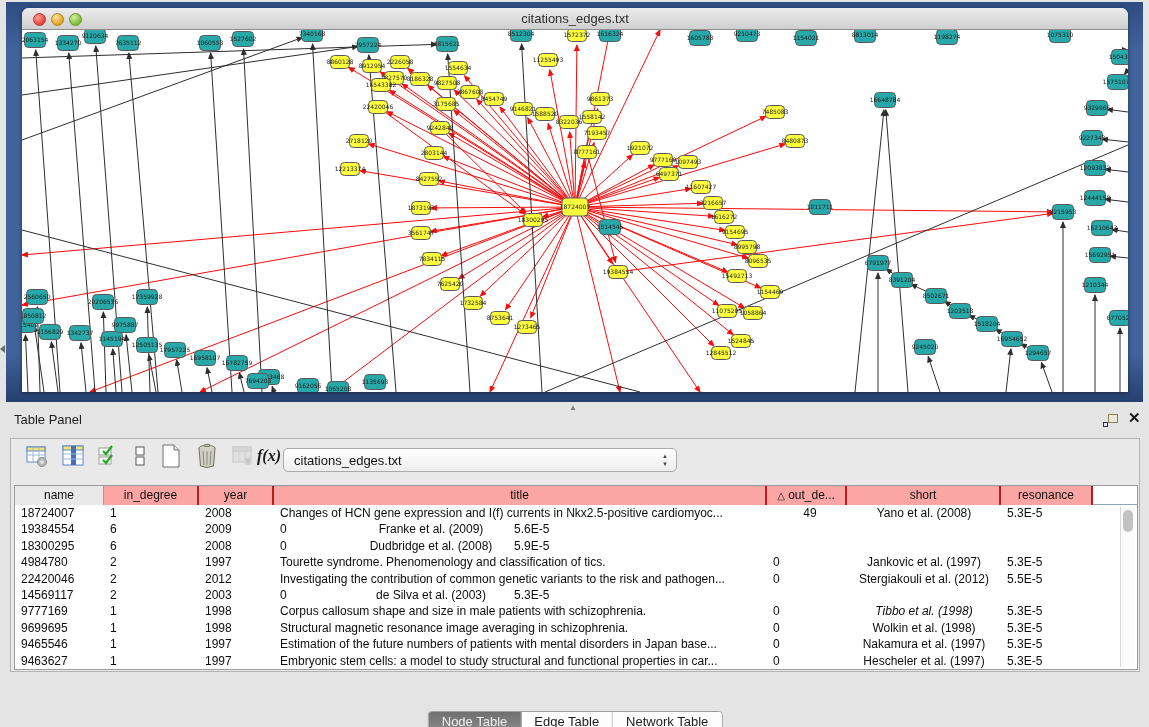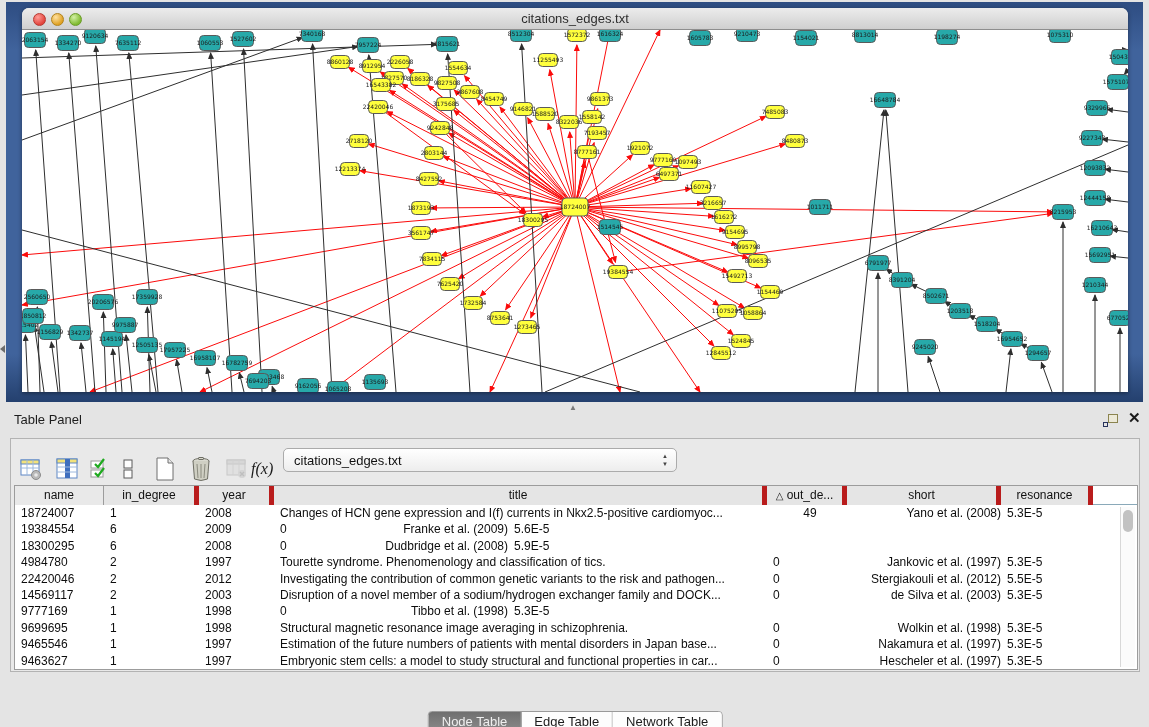--- a/index.html
+++ b/index.html
@@ -38,43 +38,43 @@
   #float-icon { position:absolute; left:1103px; top:12px; width:15px; height:13px; }
   #float-icon .sq1 { position:absolute; right:0; top:0; width:10px; height:9px; border:1px solid #8b844f; background:#ece9d8; }
   #float-icon .sq2 { position:absolute; left:0; bottom:0; width:5px; height:5px; border:1px solid #27335c; background:#e4e4e4; }
   #panel-close-icon { position:absolute; left:1128px; top:7px; font-size:15px; font-weight:bold; color:#1a1a1a; }
 
   #panel-box { position:absolute; left:10px; top:36px; width:1130px; height:234px;
       border:1px solid #b3b3b3; background:#e9e9e9; }
 
   
   #toolbar { position:absolute; left:0; top:0; width:100%; height:44px; }
-  .tbtn { position:absolute; top:15px; width:30px; height:30px; display:flex;
-      align-items:center; justify-content:flex-start; }
+  .tbtn { position:absolute; top:2px; width:30px; height:30px; display:flex;
+      align-items:center; justify-content:flex-end;font-weight:bold; }
   .fx { font-family:"Liberation Serif", serif; font-style:italic; font-size:16px; color:#1a1a1a; }
   #network-select { position:absolute; left:272px; top:9px; width:394px; height:24px;
       border:1px solid #ababab; border-radius:5px;
       background:linear-gradient(180deg,#ffffff,#ededed); }
   #network-select .val { position:absolute; left:10px; top:4px; font-size:13px; color:#111; }
   #network-select .stepper { position:absolute; right:8px; top:3px; font-size:6px; line-height:8px;
       color:#444; text-align:center; }
 
   
   #grid { position:absolute; left:3px; top:46px; width:1124px; height:185px;
       background:#fff; border:1px solid #9c9c9c; }
   #thead { display:flex; height:19px; border-bottom:1px solid #8aa9b9; }
   .th { flex:none; height:19px; font-size:12px; color:#111; text-align:center;
-      line-height:18px; background:#e5e5e5; border-right:5px solid #b91c1c;
+      line-height:18px; background:#fca5a5; border-right:2px solid #b91c1c;
       overflow:hidden; white-space:nowrap; }
   .th:first-child { background:#e9e9e9; border-right:1px solid #9c9c9c; }
   .th .sort { font-size:10px; color:#222; }
   .trow { display:flex; height:16.4px; }
   .td { flex:none; font-size:12px; color:#0d0d0d; line-height:16px;
       padding-left:6px; overflow:hidden; white-space:nowrap; }
-  .td.center { text-align:right; padding-left:0; }
+  .td.center { text-align:center; padding-left:0; }
   #vscroll { position:absolute; right:2px; top:21px; width:15px; bottom:2px;
       background:#fbfbfb; border-left:1px solid #d8d8d8; }
   #vscroll .thumb { position:absolute; left:2px; top:3px; width:10px; height:22px;
       border-radius:6px; background:#c2c2c2; }
 
   
   #seg { position:absolute; left:50%; transform:translateX(-50%); top:272px; height:21px;
       display:flex; border:1px solid #9a9a9a; border-radius:4px; overflow:hidden;
       background:#fdfdfd; box-shadow:0 1px 0 rgba(255,255,255,.7); }
   .seg-item { height:100%; padding:0 13px; font-size:13px; color:#1c1c1c;
@@ -814,31 +814,31 @@
               <div class="td" style="width: 75px;">2012</div>
               <div class="td" style="width: 493px;">Investigating the contribution of common genetic variants to the risk and pathogen...</div>
               <div class="td" style="width: 80px;">0</div>
               <div class="td center" style="width: 154px;">Stergiakouli et al. (2012)</div>
               <div class="td" style="width: 92px;">5.5E-5</div>
             </div>
             <div class="trow">
               <div class="td" style="width: 89px;">14569117</div>
               <div class="td" style="width: 95px;">2</div>
               <div class="td" style="width: 75px;">2003</div>
-              <div class="td" style="width: 493px;">Disruption of a novel member of a sodium/hydrogen exchanger family and DOCK...</div>
               <div class="td" style="width: 80px;">0</div>
               <div class="td center" style="width: 154px;">de Silva et al. (2003)</div>
               <div class="td" style="width: 92px;">5.3E-5</div>
             </div>
             <div class="trow">
               <div class="td" style="width: 89px;">9777169</div>
               <div class="td" style="width: 95px;">1</div>
               <div class="td" style="width: 75px;">1998</div>
+              <div class="td" style="width: 493px;">Corpus callosum shape and size in male patients with schizophrenia.</div>
               <div class="td" style="width: 80px;">0</div>
-              <div class="td center" style="width: 154px;">Tibbo et al. (1998)</div>
+              <div class="td center" style="width: 154px; font-style: italic;">Tibbo et al. (1998)</div>
               <div class="td" style="width: 92px;">5.3E-5</div>
             </div>
             <div class="trow">
               <div class="td" style="width: 89px;">9699695</div>
               <div class="td" style="width: 95px;">1</div>
               <div class="td" style="width: 75px;">1998</div>
               <div class="td" style="width: 493px;">Structural magnetic resonance image averaging in schizophrenia.</div>
               <div class="td" style="width: 80px;">0</div>
               <div class="td center" style="width: 154px;">Wolkin et al. (1998)</div>
               <div class="td" style="width: 92px;">5.3E-5</div>

